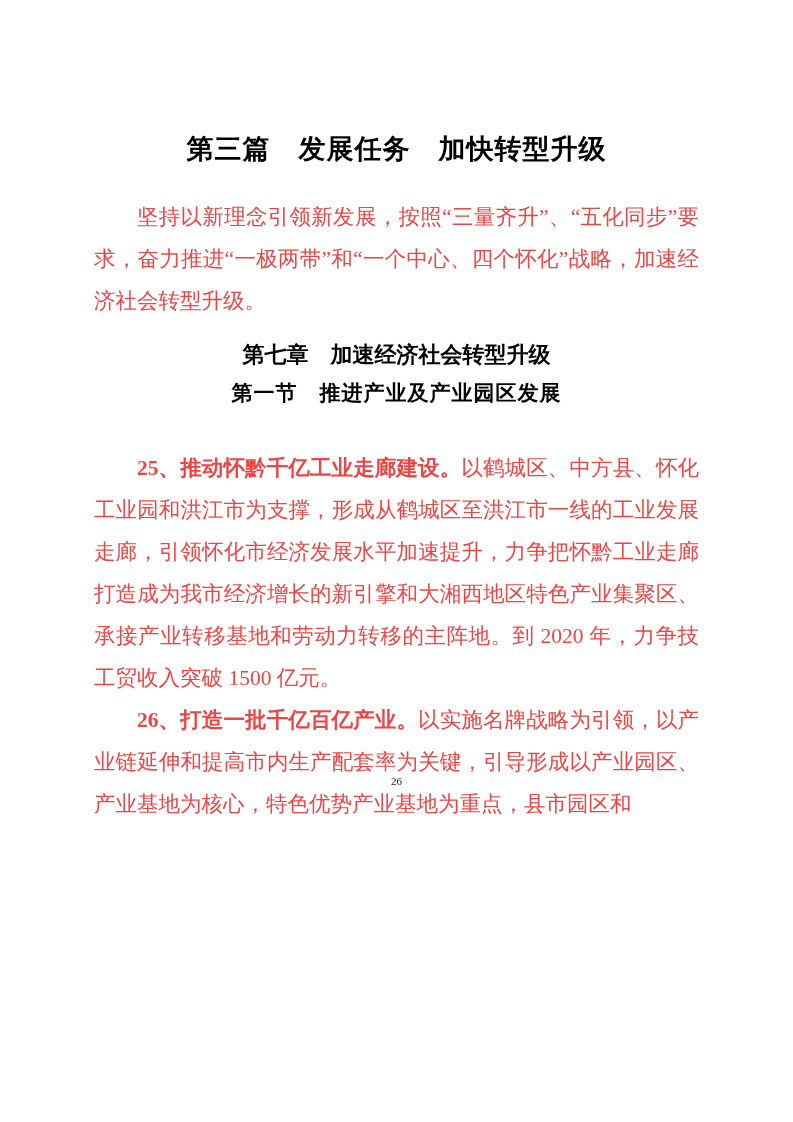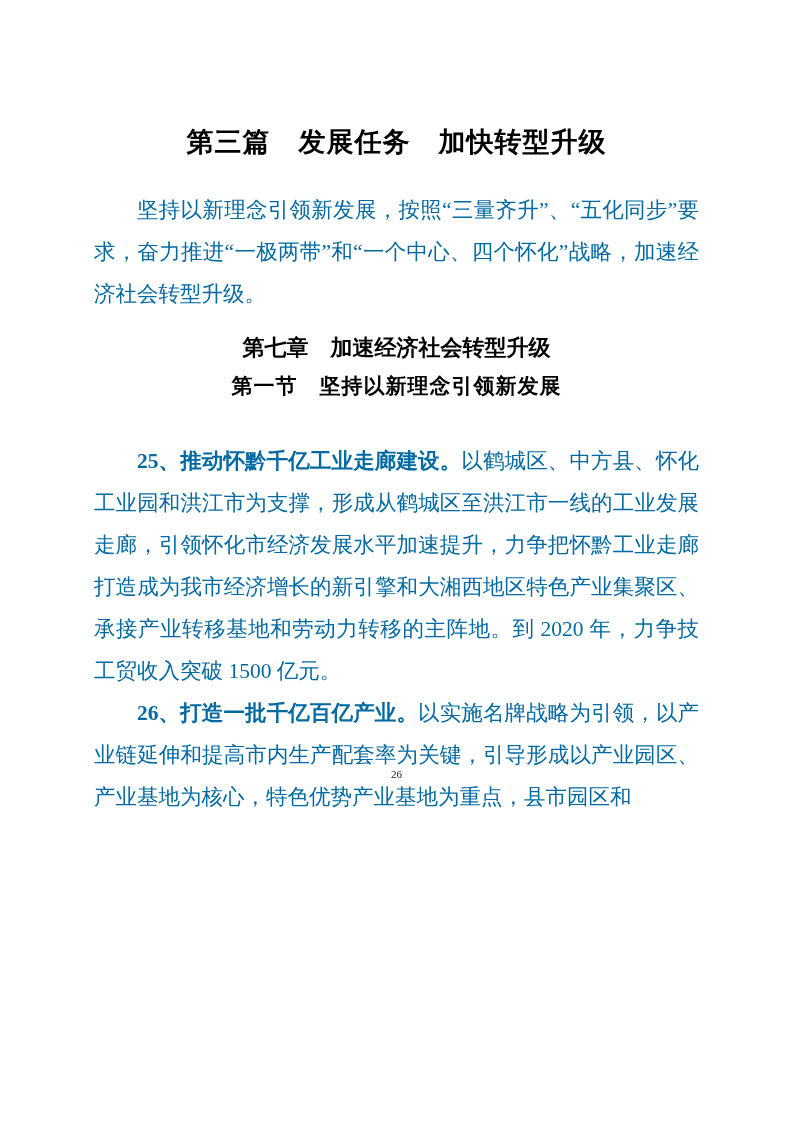--- a/index.html
+++ b/index.html
@@ -4,21 +4,21 @@
 <style>
   html, body {
     margin: 0;
     padding: 0;
     background: #ffffff;
   }
   .page {
     position: relative;
     width: 793px;
     height: 843px;
-    margin: 7px auto;
+    margin: 14px auto;
     background: #ffffff;
     box-sizing: border-box;
     padding: 116px 94px 0 94px;
     font-family: "Liberation Serif", "DejaVu Serif", serif;
     color: #111111;
     overflow: hidden;
   }
   .doc-title {
     margin: 0 0 28px 0;
     text-align: center;
@@ -27,21 +27,21 @@
     letter-spacing: 1px;
     line-height: 38px;
     color: #000000;
   }
   .para {
     margin: 0;
     font-size: 21.5px;
     line-height: 42px;
     text-align: justify;
     text-indent: 2em;
-    color: #0369a1;
+    color: #ef4444;
   }
   .chapter-heading {
     margin: 20px 0 12px 0;
     text-align: center;
     font-family: "Liberation Sans", "DejaVu Sans", sans-serif;
     font-size: 22px;
     font-weight: bold;
     line-height: 26px;
     color: #000000;
   }
@@ -71,21 +71,21 @@
 <body>
 
 <div class="page">
 
   <h1 class="doc-title">第三篇　发展任务　加快转型升级</h1>
 
   <p class="para">坚持以新理念引领新发展，按照“三量齐升”、“五化同步”要求，奋力推进“一极两带”和“一个中心、四个怀化”战略，加速经济社会转型升级。</p>
 
   <h2 class="chapter-heading">第七章　加速经济社会转型升级</h2>
 
-  <h3 class="section-heading">第一节　坚持以新理念引领新发展</h3>
+  <h3 class="section-heading">第一节　推进产业及产业园区发展</h3>
 
 
   <p class="para">
     <span class="lead">25、推动怀黔千亿工业走廊建设。</span><span>以鹤城区、中方县、怀化工业园和洪江市为支撑，形成从鹤城区至洪江市一线的工业发展走廊，引领怀化市经济发展水平加速提升，力争把怀黔工业走廊打造成为我市经济增长的新引擎和大湘西地区特色产业集聚区、承接产业转移基地和劳动力转移的主阵地。到 2020 年，力争技工贸收入突破 1500 亿元。</span>
   </p>
 
   <p class="para">
     <span class="lead">26、打造一批千亿百亿产业。</span><span>以实施名牌战略为引领，以产业链延伸和提高市内生产配套率为关键，引导形成以产业园区、产业基地为核心，特色优势产业基地为重点，县市园区和</span>
   </p>
 

